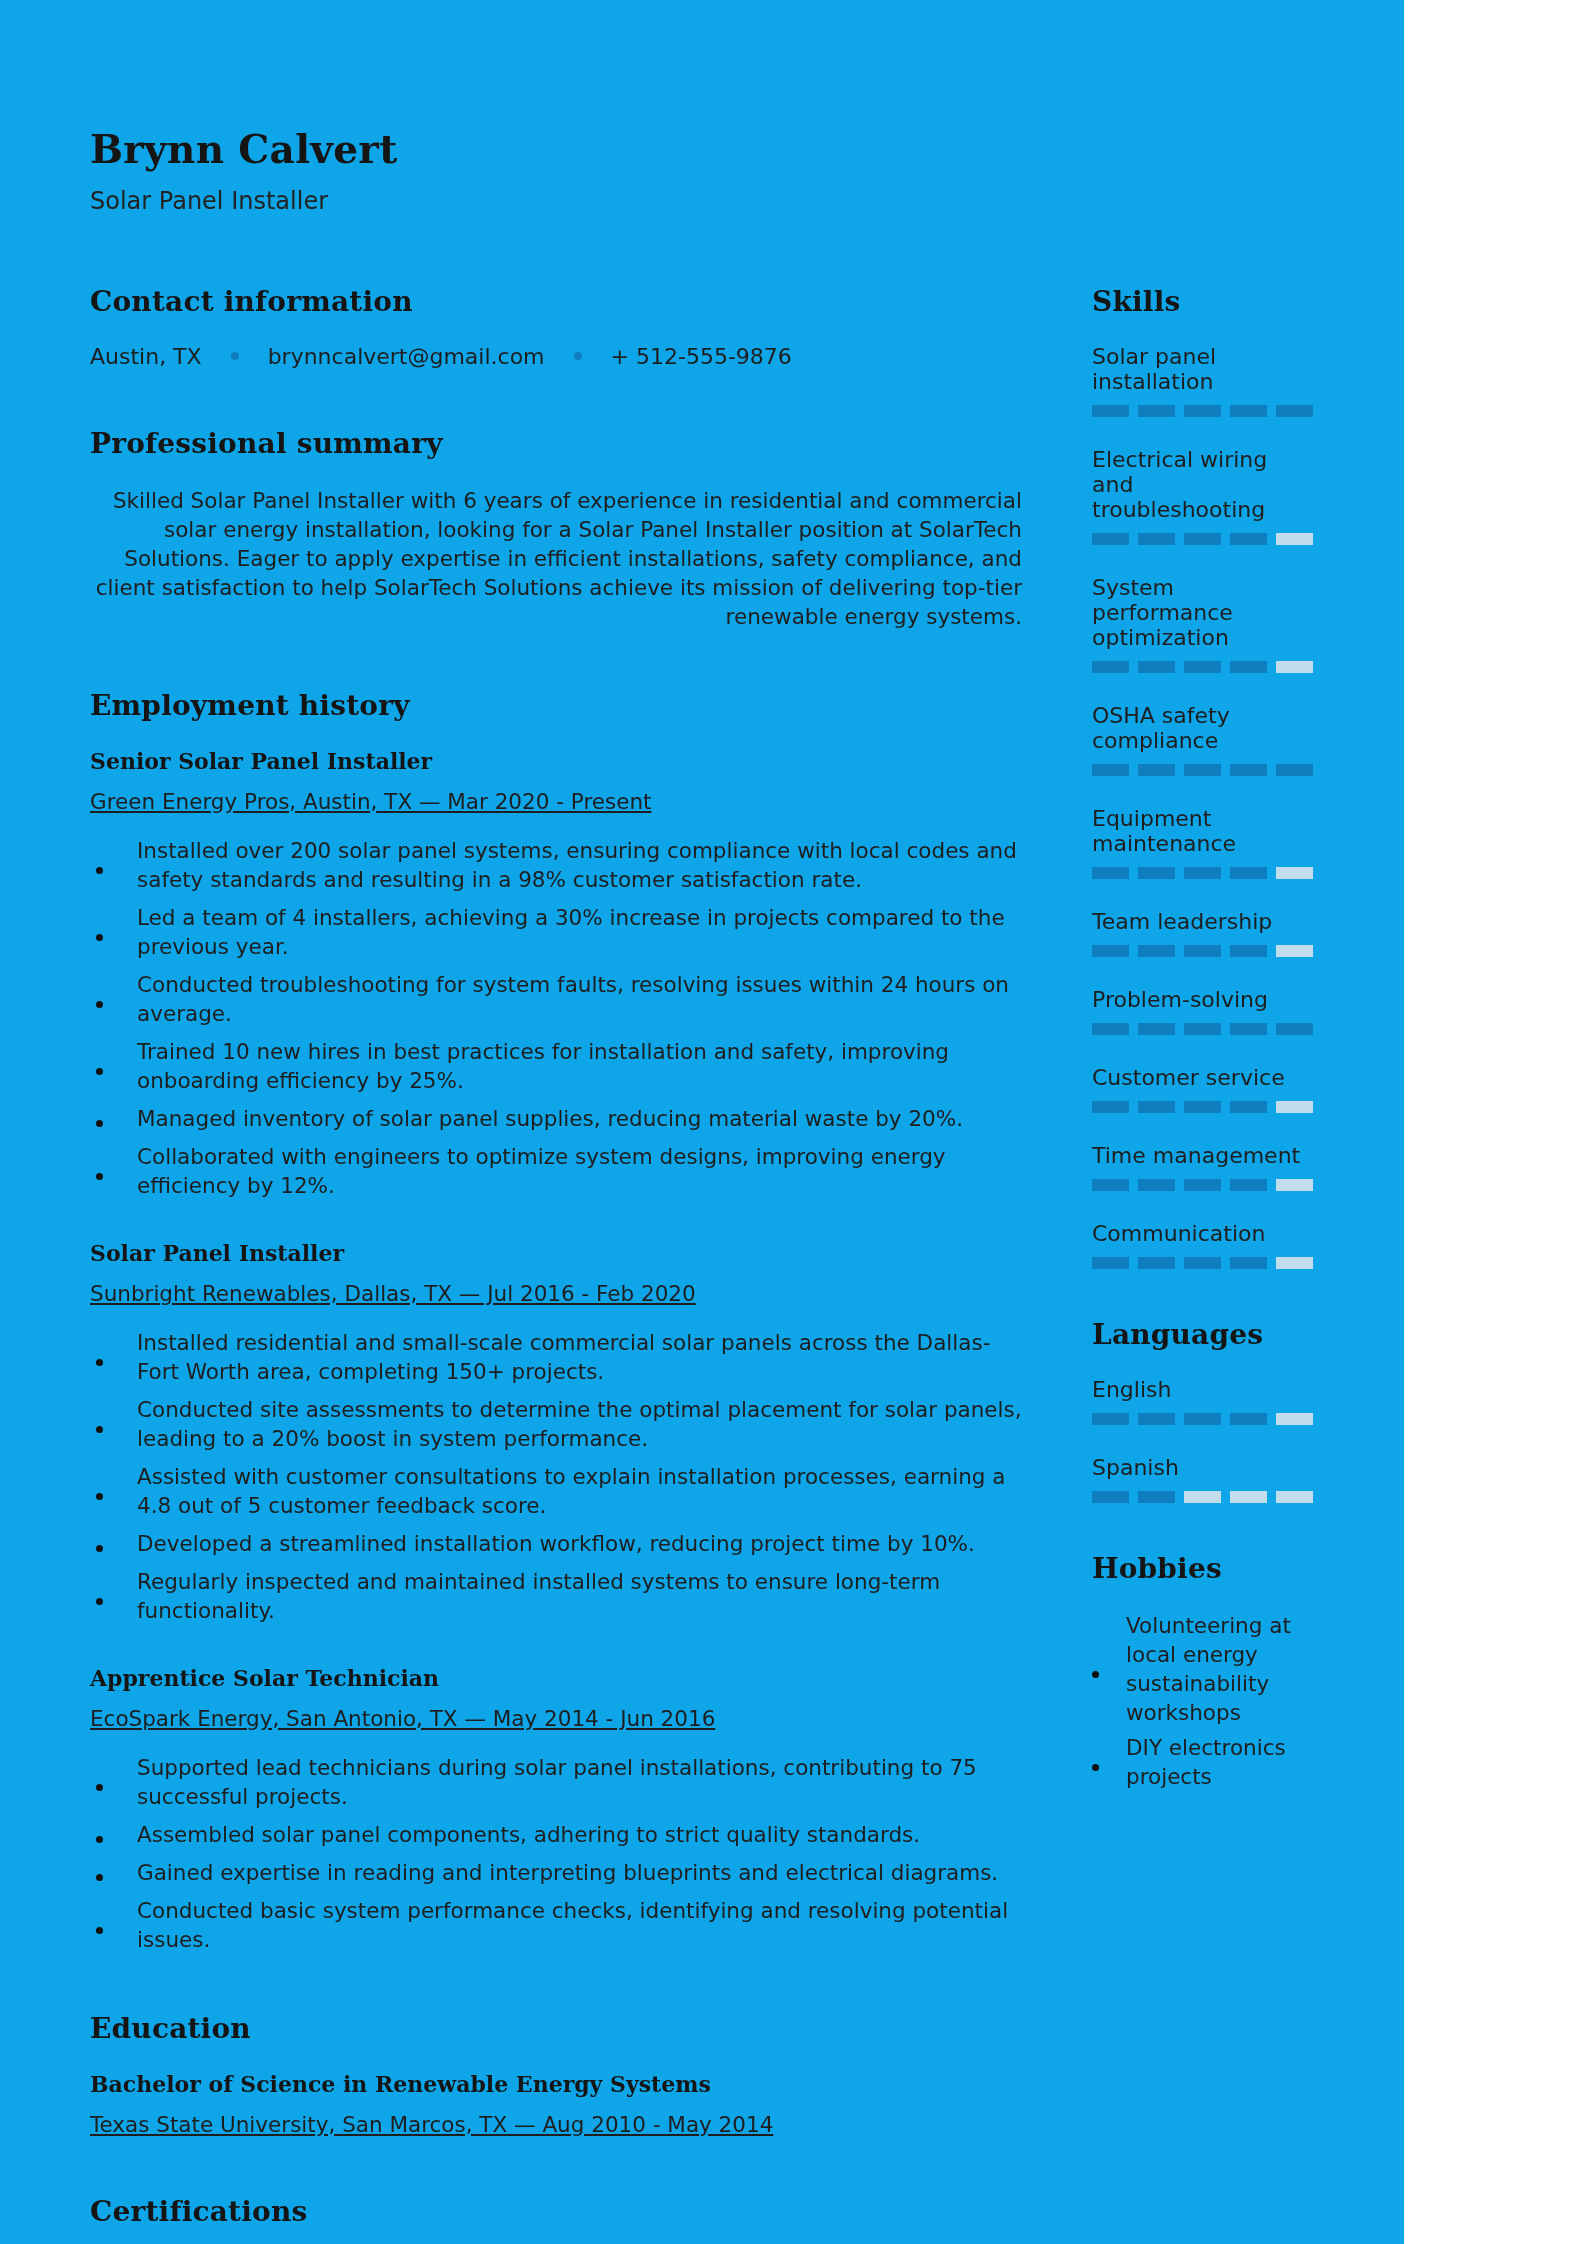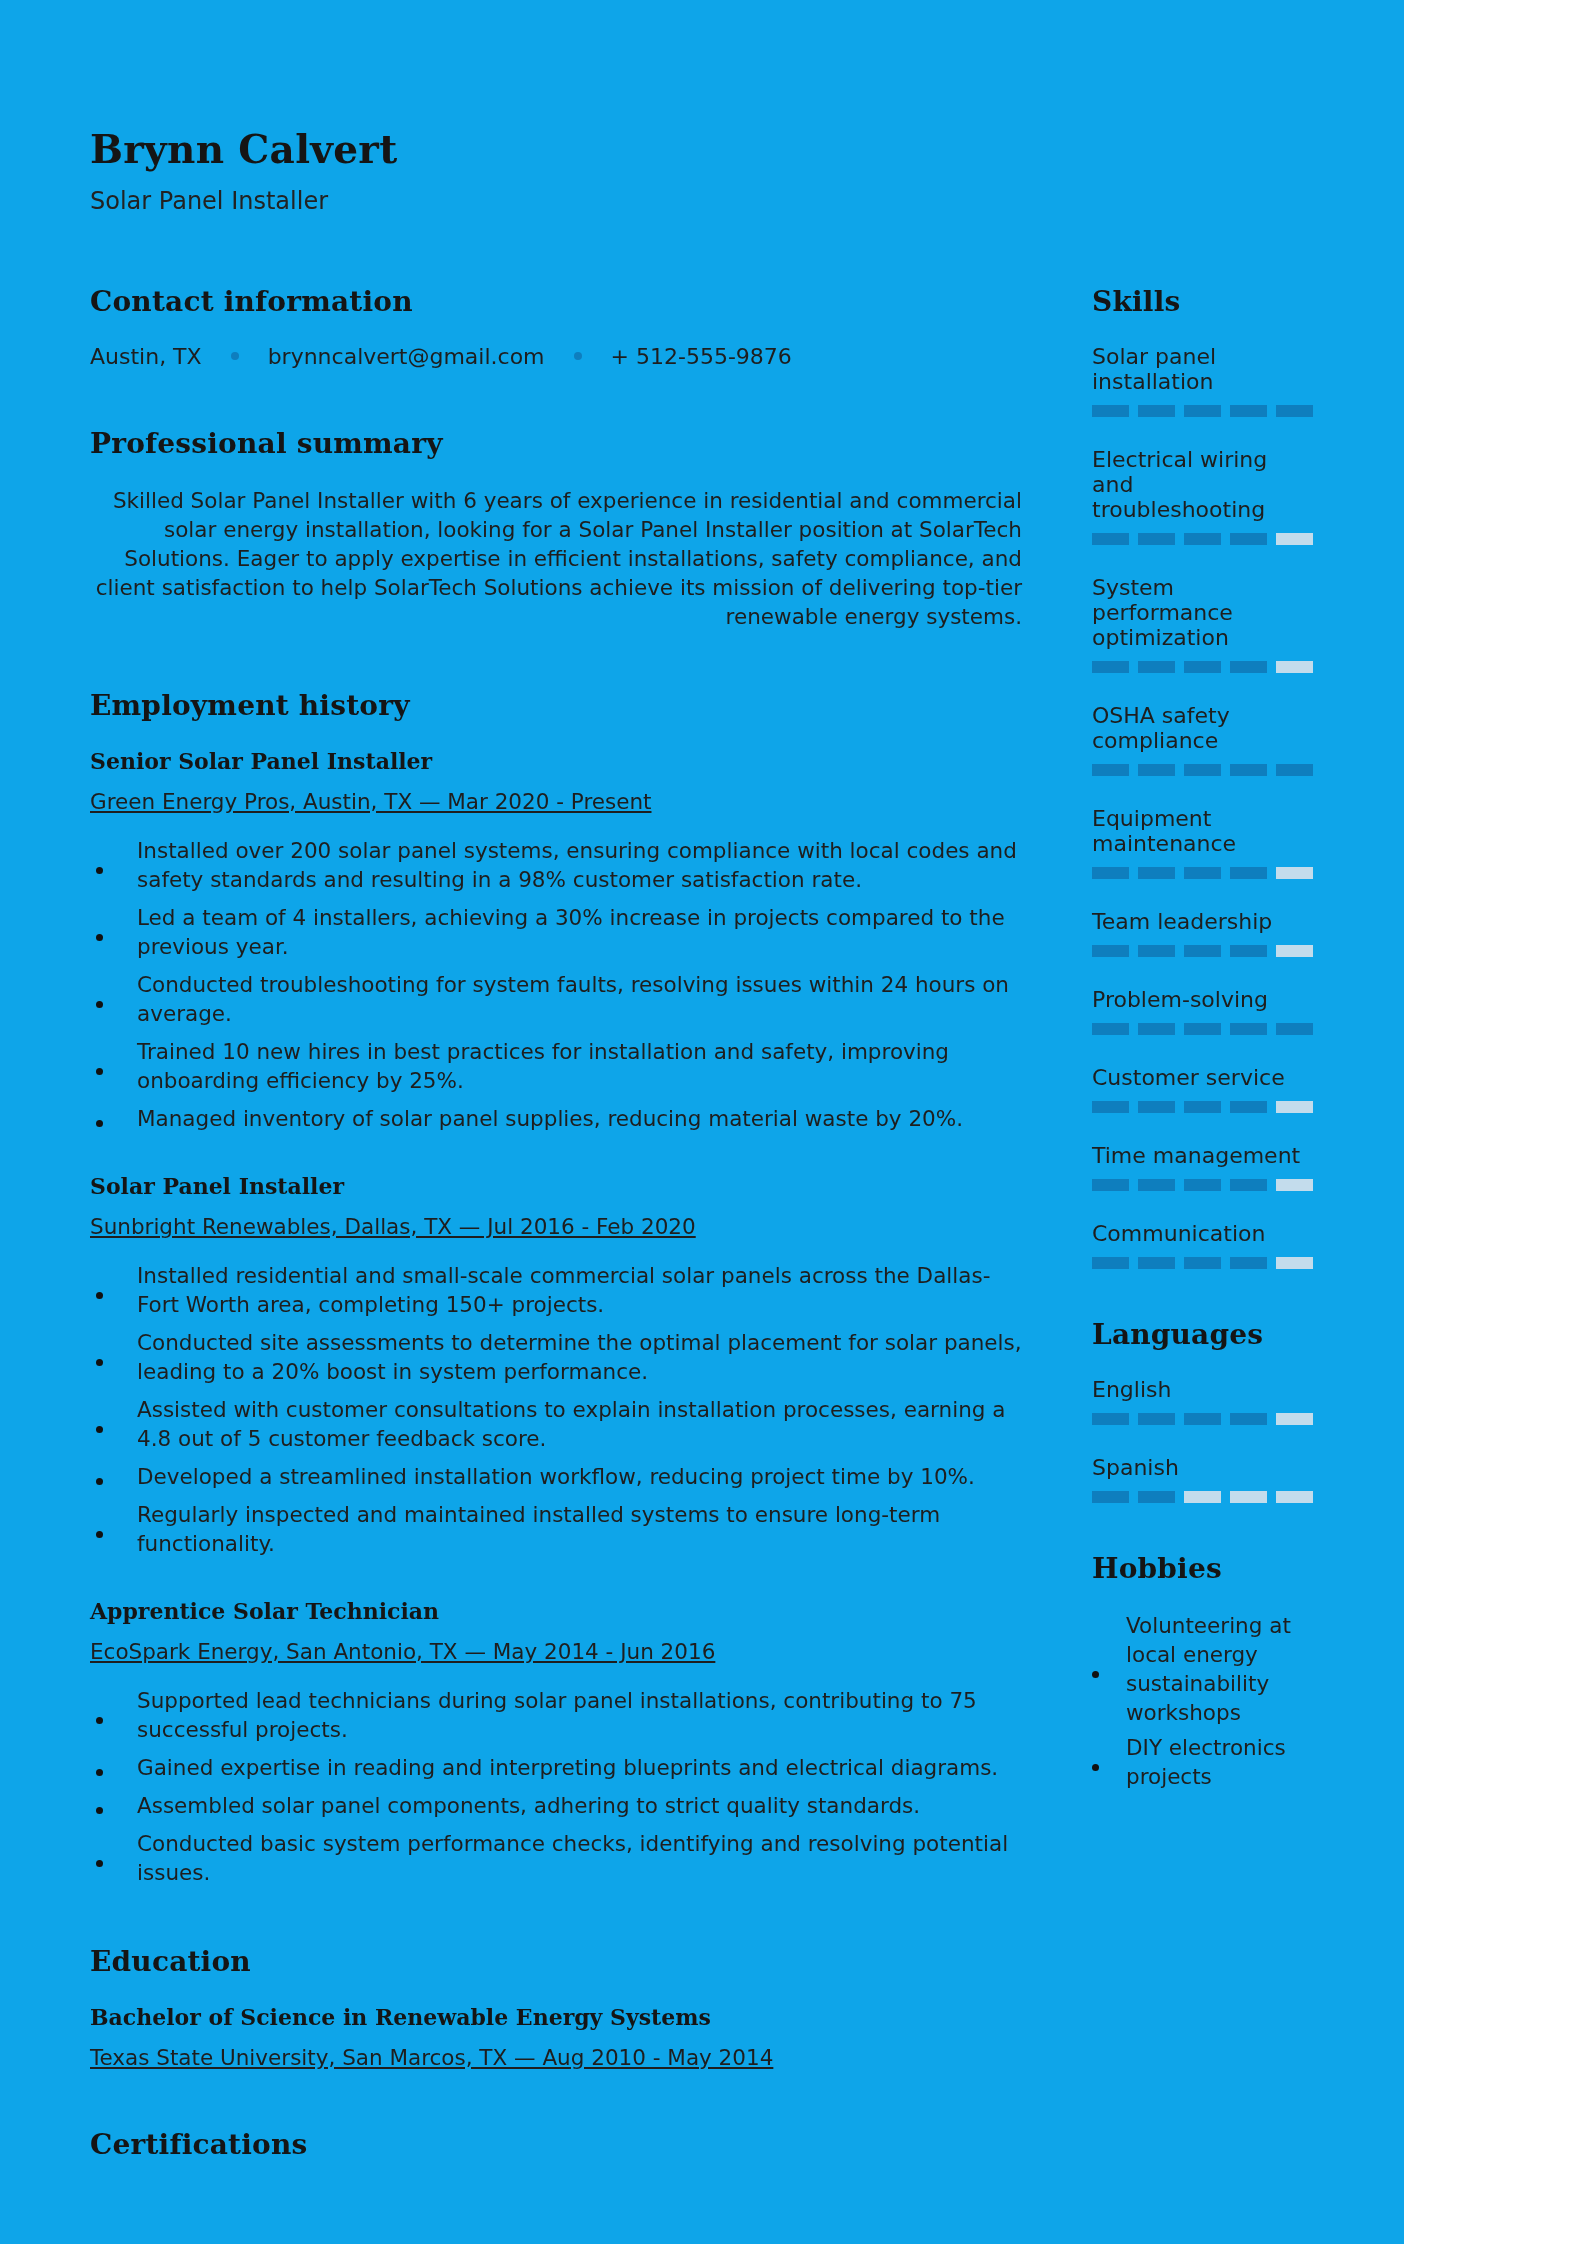--- a/index.html
+++ b/index.html
@@ -160,20 +160,24 @@
                 <span class="li-text">Conducted troubleshooting for system faults, resolving issues within 24 hours on average.</span>
               </li>
             <li>
                 <span class="li-dot"></span>
                 <span class="li-text">Trained 10 new hires in best practices for installation and safety, improving onboarding efficiency by 25%.</span>
               </li>
             <li>
                 <span class="li-dot"></span>
                 <span class="li-text">Managed inventory of solar panel supplies, reducing material waste by 20%.</span>
               </li>
+            <li>
+                <span class="li-dot"></span>
+                <span class="li-text">Collaborated with engineers to optimize system designs, improving energy efficiency by 12%.</span>
+              </li>
           </ul>
         </div>
 
         <div class="job">
           <h3>Solar Panel Installer</h3>
           <p class="meta-line">Sunbright Renewables, Dallas, TX — Jul 2016 - Feb 2020</p>
           <ul class="blist">
             <li>
                 <span class="li-dot"></span>
                 <span class="li-text">Installed residential and small-scale commercial solar panels across the Dallas-Fort Worth area, completing 150+ projects.</span>
@@ -200,25 +204,25 @@
         <div class="job">
           <h3>Apprentice Solar Technician</h3>
           <p class="meta-line">EcoSpark Energy, San Antonio, TX — May 2014 - Jun 2016</p>
           <ul class="blist">
             <li>
                 <span class="li-dot"></span>
                 <span class="li-text">Supported lead technicians during solar panel installations, contributing to 75 successful projects.</span>
               </li>
             <li>
                 <span class="li-dot"></span>
+                <span class="li-text">Assembled solar panel components, adhering to strict quality standards.</span>
+              </li>
+            <li>
+                <span class="li-dot"></span>
                 <span class="li-text">Gained expertise in reading and interpreting blueprints and electrical diagrams.</span>
-              </li>
-            <li>
-                <span class="li-dot"></span>
-                <span class="li-text">Assembled solar panel components, adhering to strict quality standards.</span>
               </li>
             <li>
                 <span class="li-dot"></span>
                 <span class="li-text">Conducted basic system performance checks, identifying and resolving potential issues.</span>
               </li>
           </ul>
         </div>
       </div>
 
       <div class="section">

